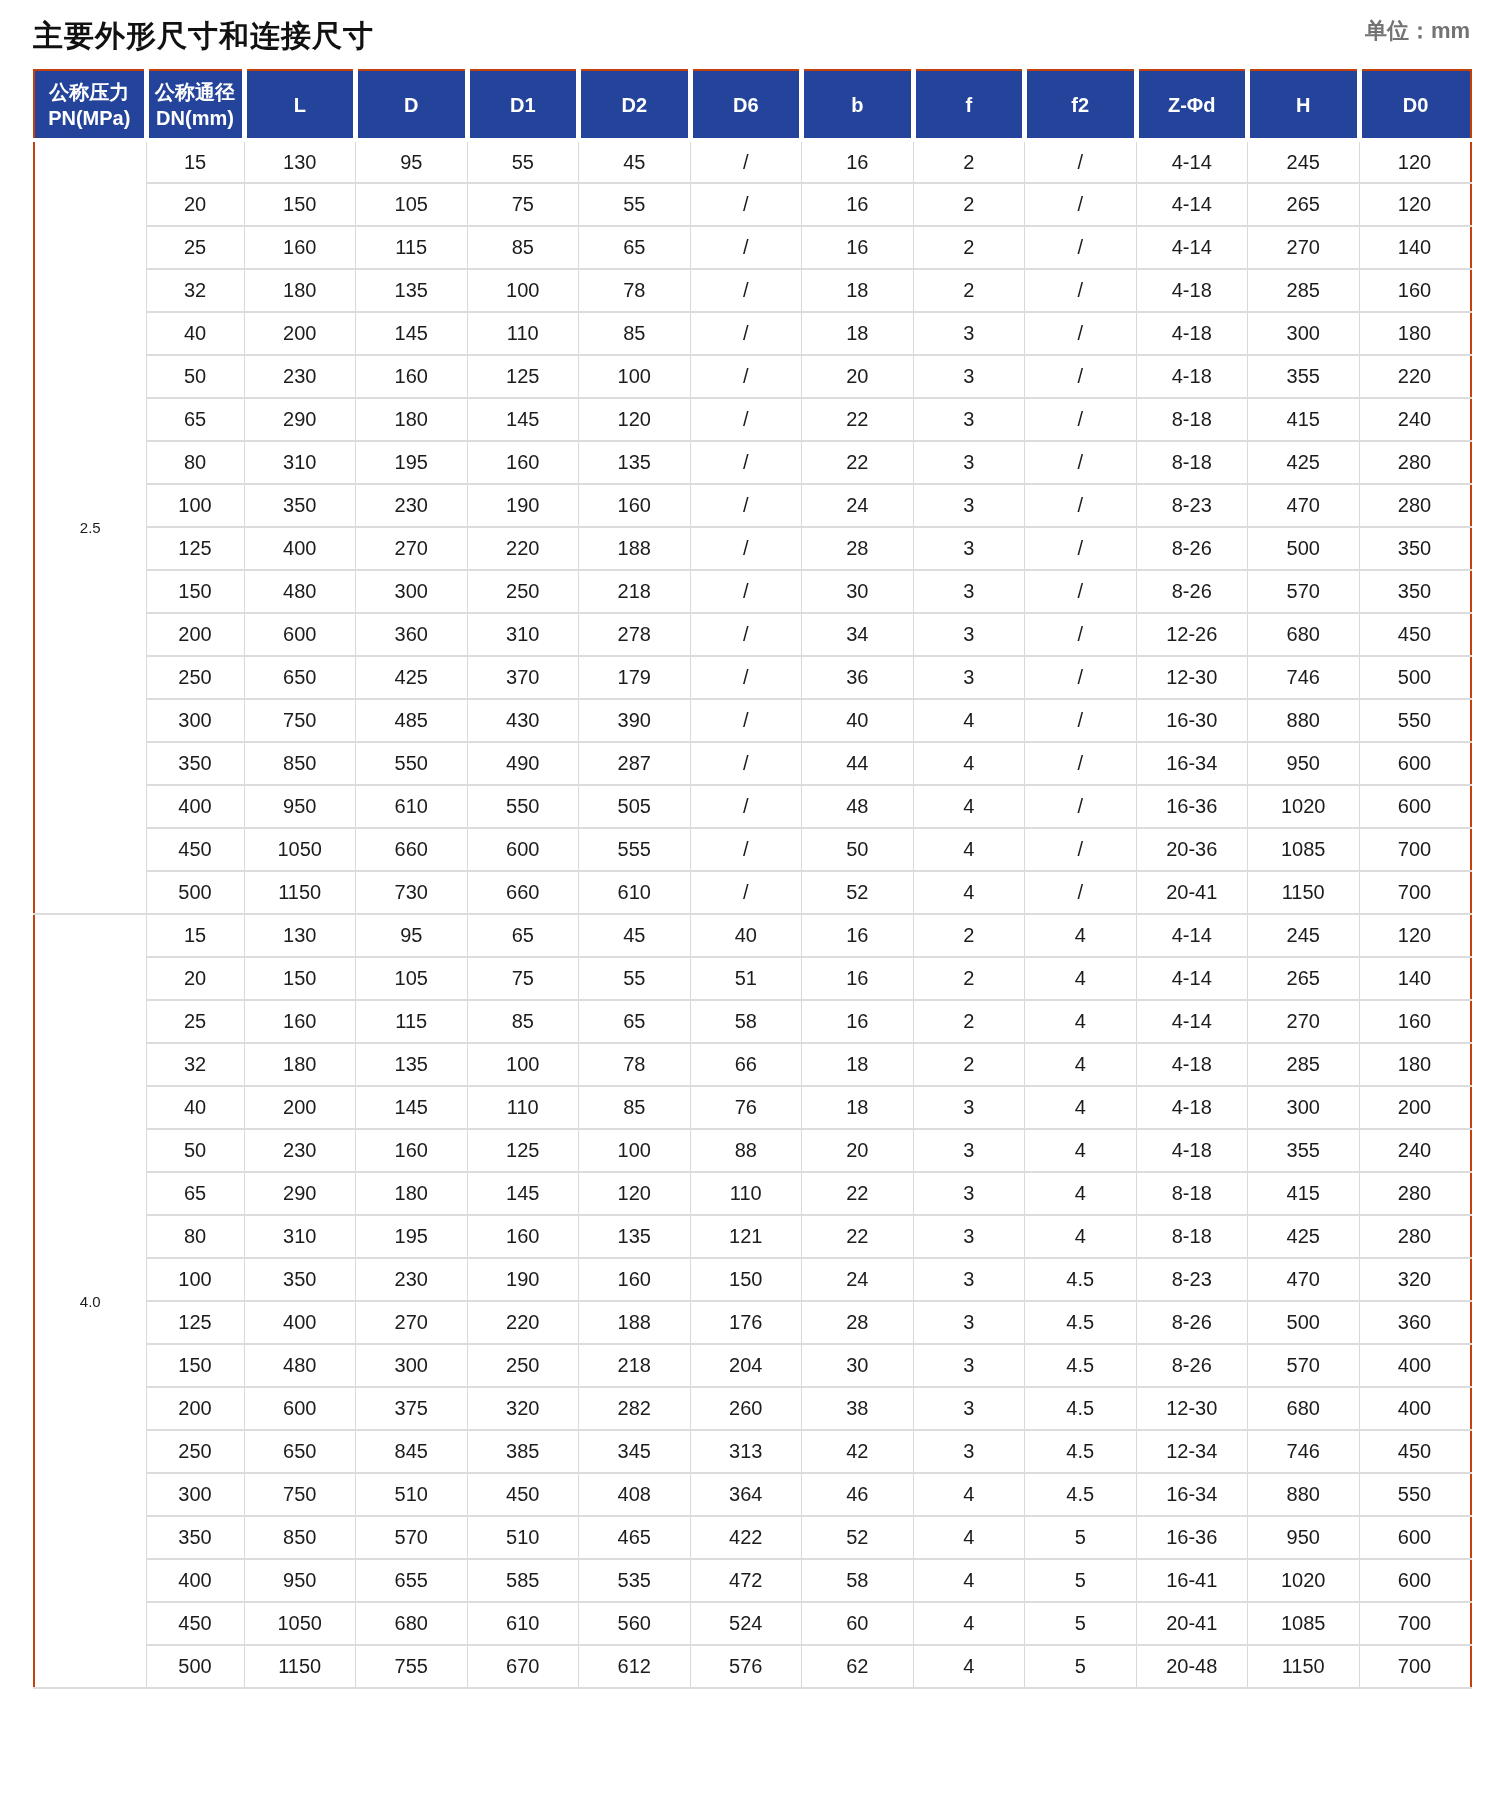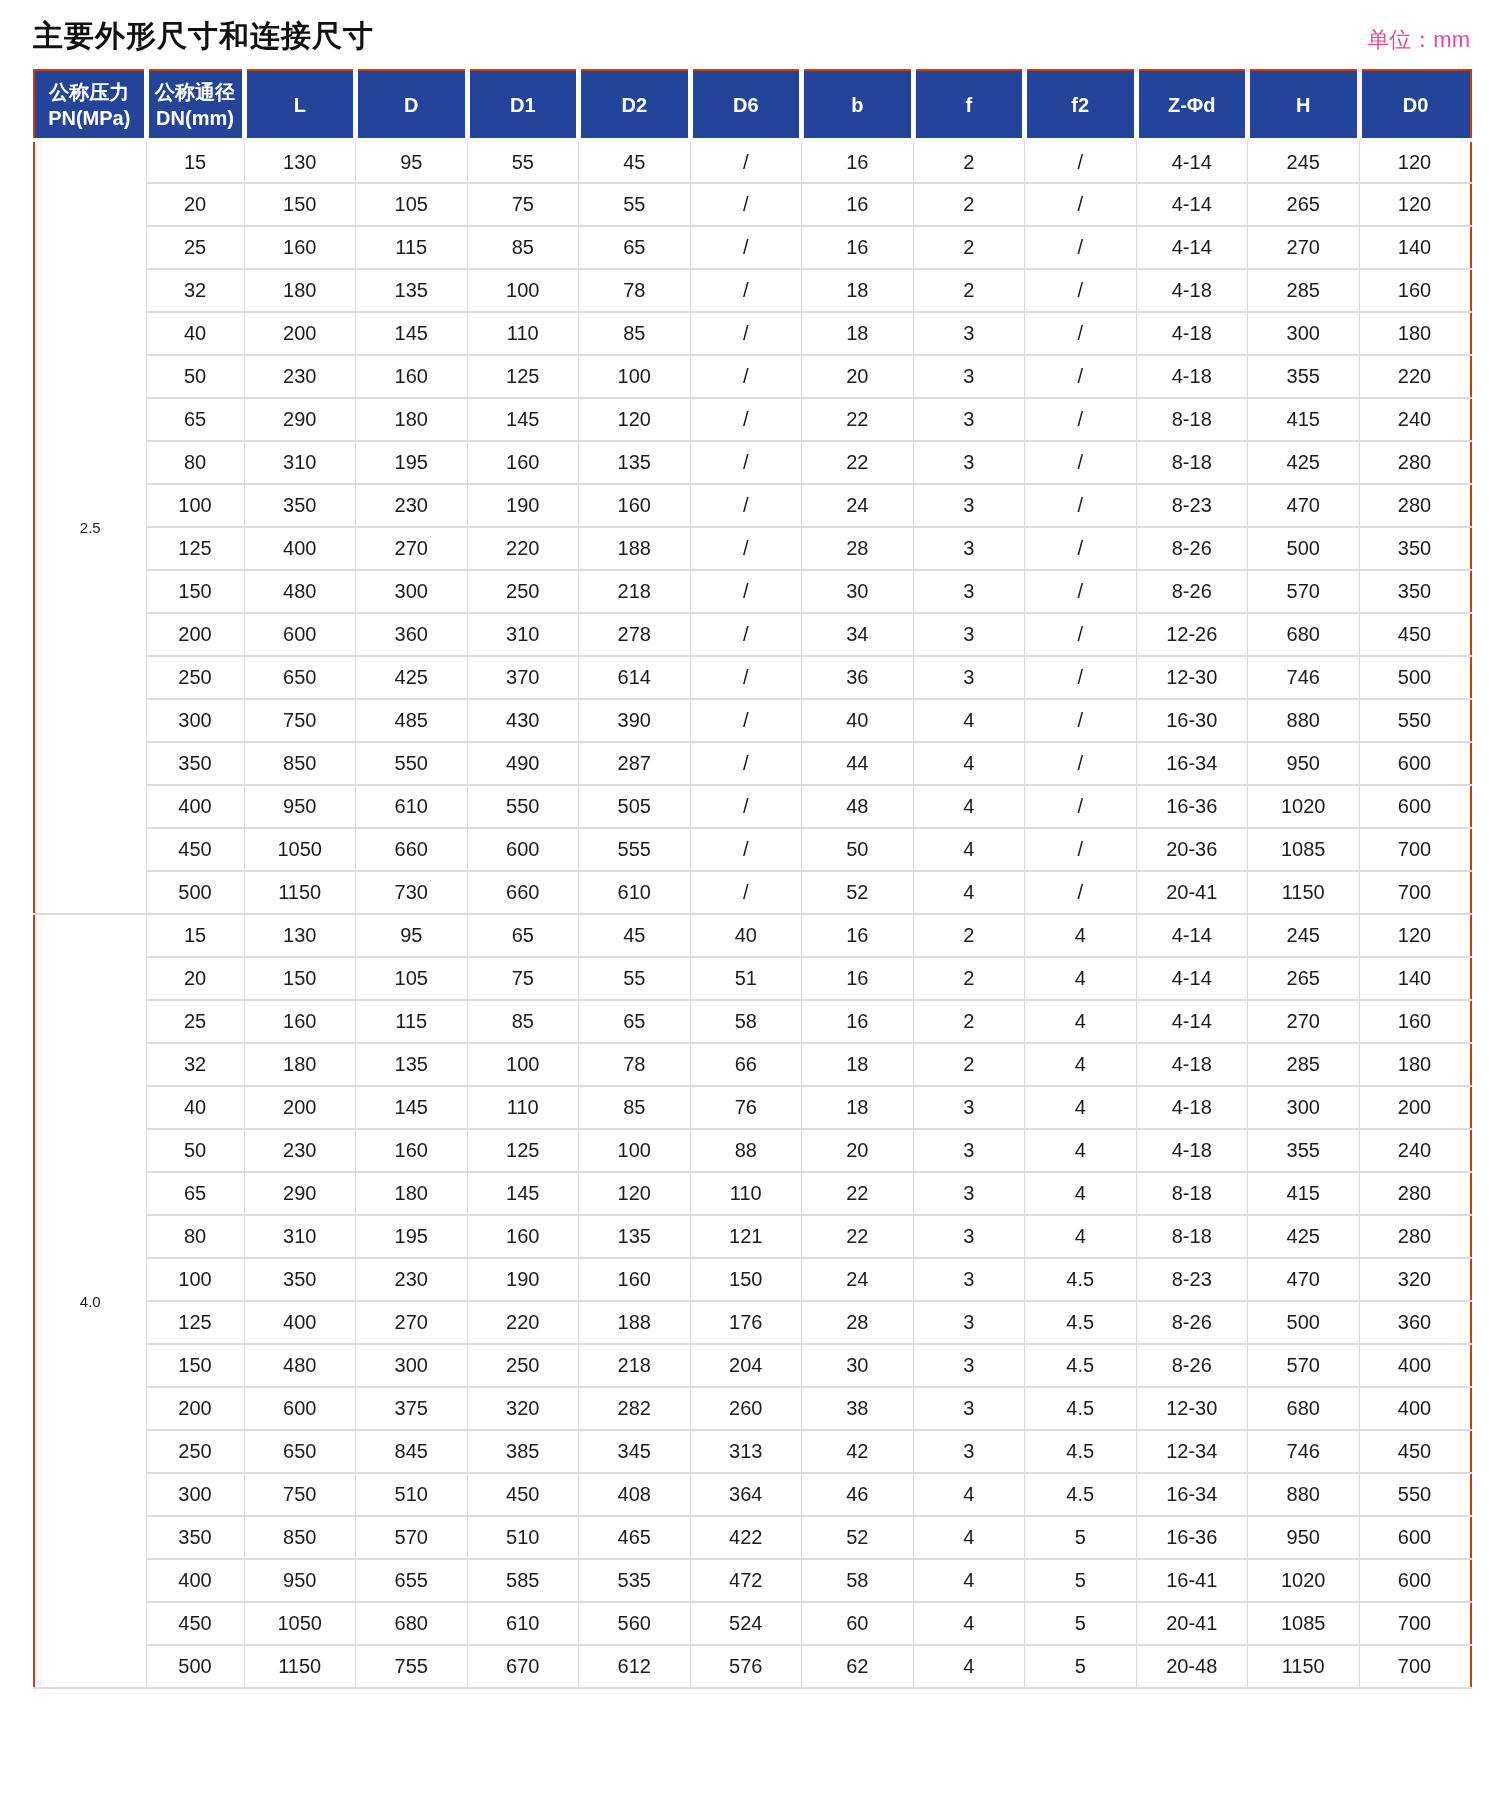--- a/index.html
+++ b/index.html
@@ -10,33 +10,33 @@
     font-family: "Liberation Sans", "DejaVu Sans", sans-serif;
     color: #1a1a1a;
     overflow: hidden;
   }
   .page { width: 1500px; height: 1796px; background: #ffffff; padding-top: 16px; }
   .topbar {
     width: 1437px;
     margin-left: 33px;
     display: flex;
     justify-content: space-between;
-    align-items: flex-end;
+    align-items: flex-start;
     margin-bottom: 12px;
   }
   .page-title {
     font-size: 30px;
     font-weight: 700;
     color: #111111;
     letter-spacing: 1px;
   }
   .unit-label {
     font-size: 22px;
-    font-weight: 400;
-    color: #ec4899;
+    font-weight: 700;
+    color: #737373;
     padding-bottom: 2px;
   }
   table.dim-table {
     table-layout: fixed;
     width: 1437px;
     margin-left: 33px;
     border-collapse: collapse;
     border: 2px solid #c2410c;
   }
   col.c-pn  { width: 112px; }
@@ -288,21 +288,21 @@
           <td>/</td>
           <td>12-26</td>
           <td>680</td>
           <td>450</td>
         </tr>
         <tr>
           <td>250</td>
           <td>650</td>
           <td>425</td>
           <td>370</td>
-          <td>614</td>
+          <td>179</td>
           <td>/</td>
           <td>36</td>
           <td>3</td>
           <td>/</td>
           <td>12-30</td>
           <td>746</td>
           <td>500</td>
         </tr>
         <tr>
           <td>300</td>

